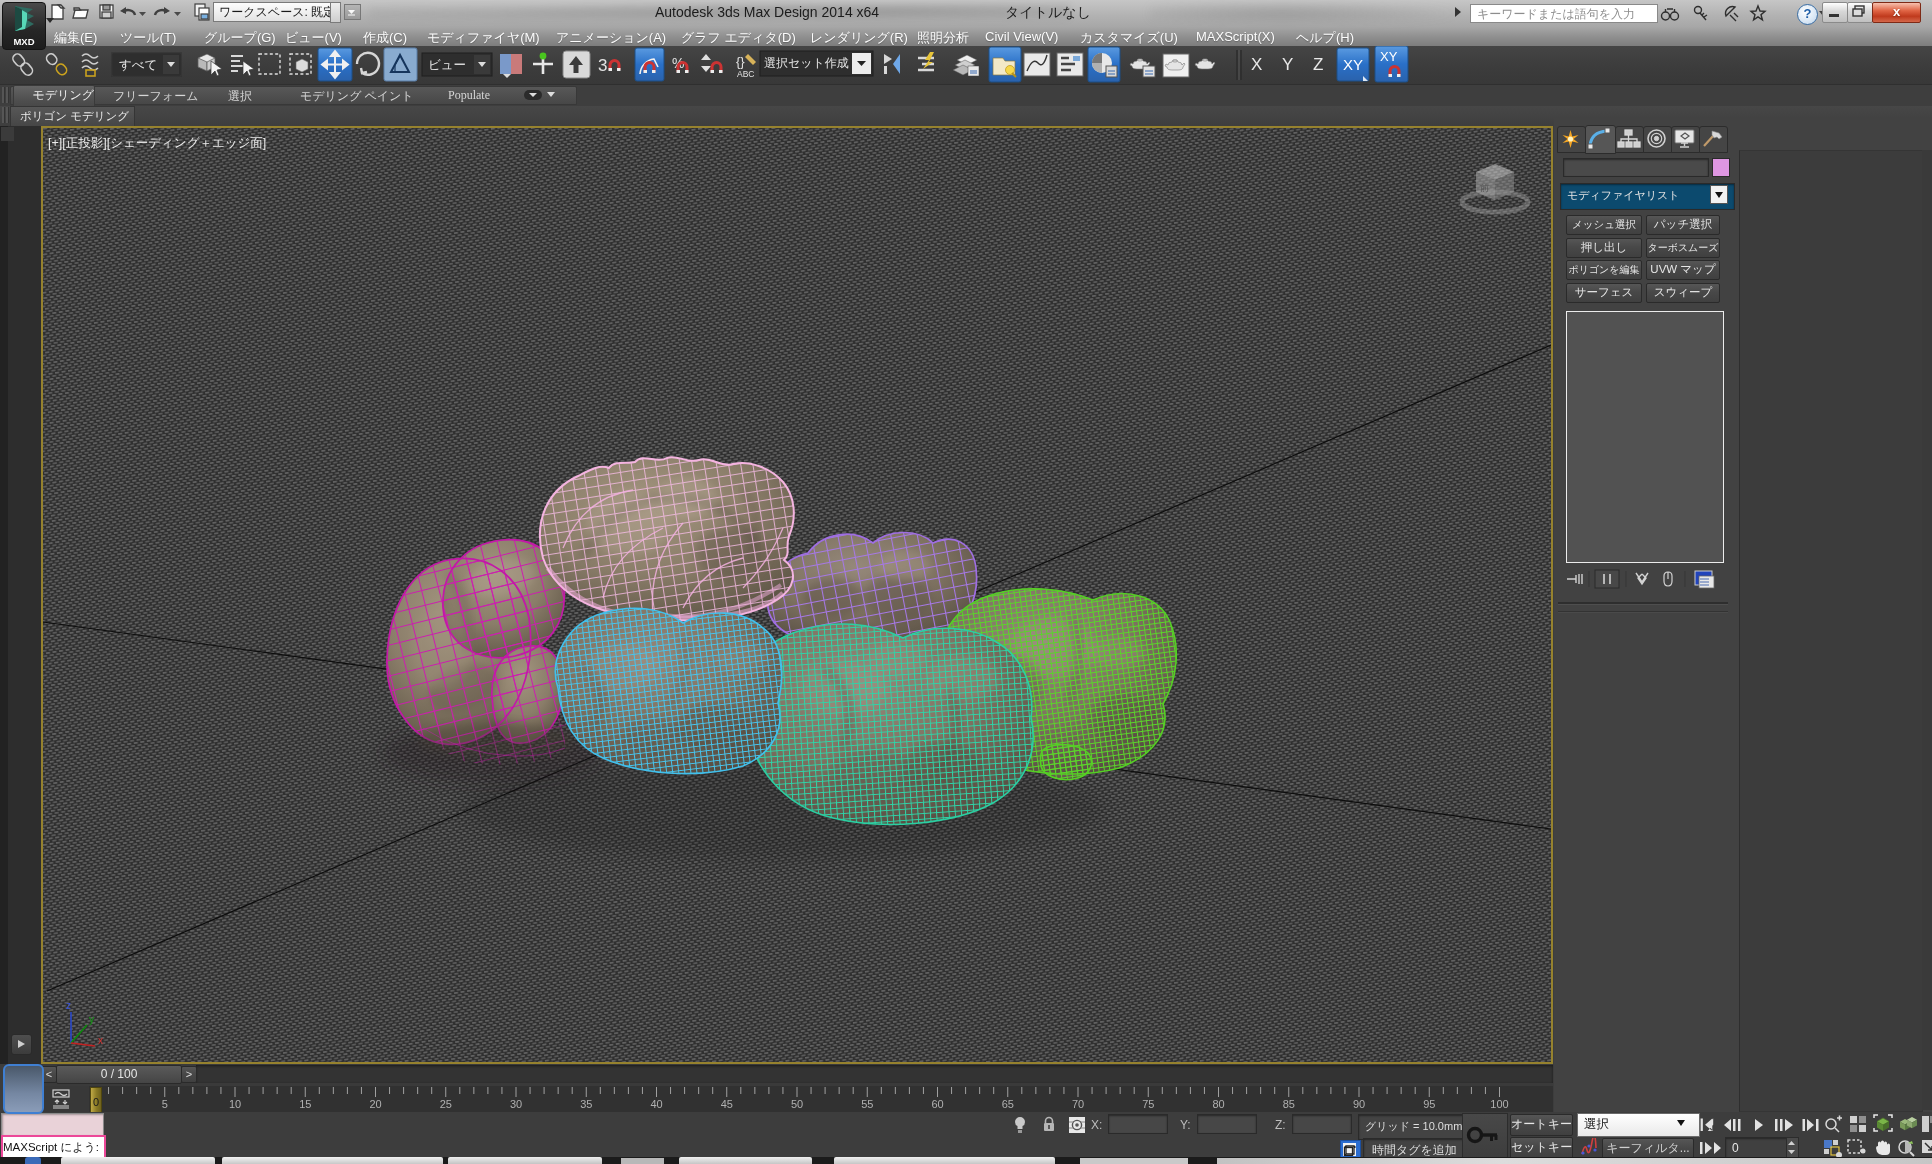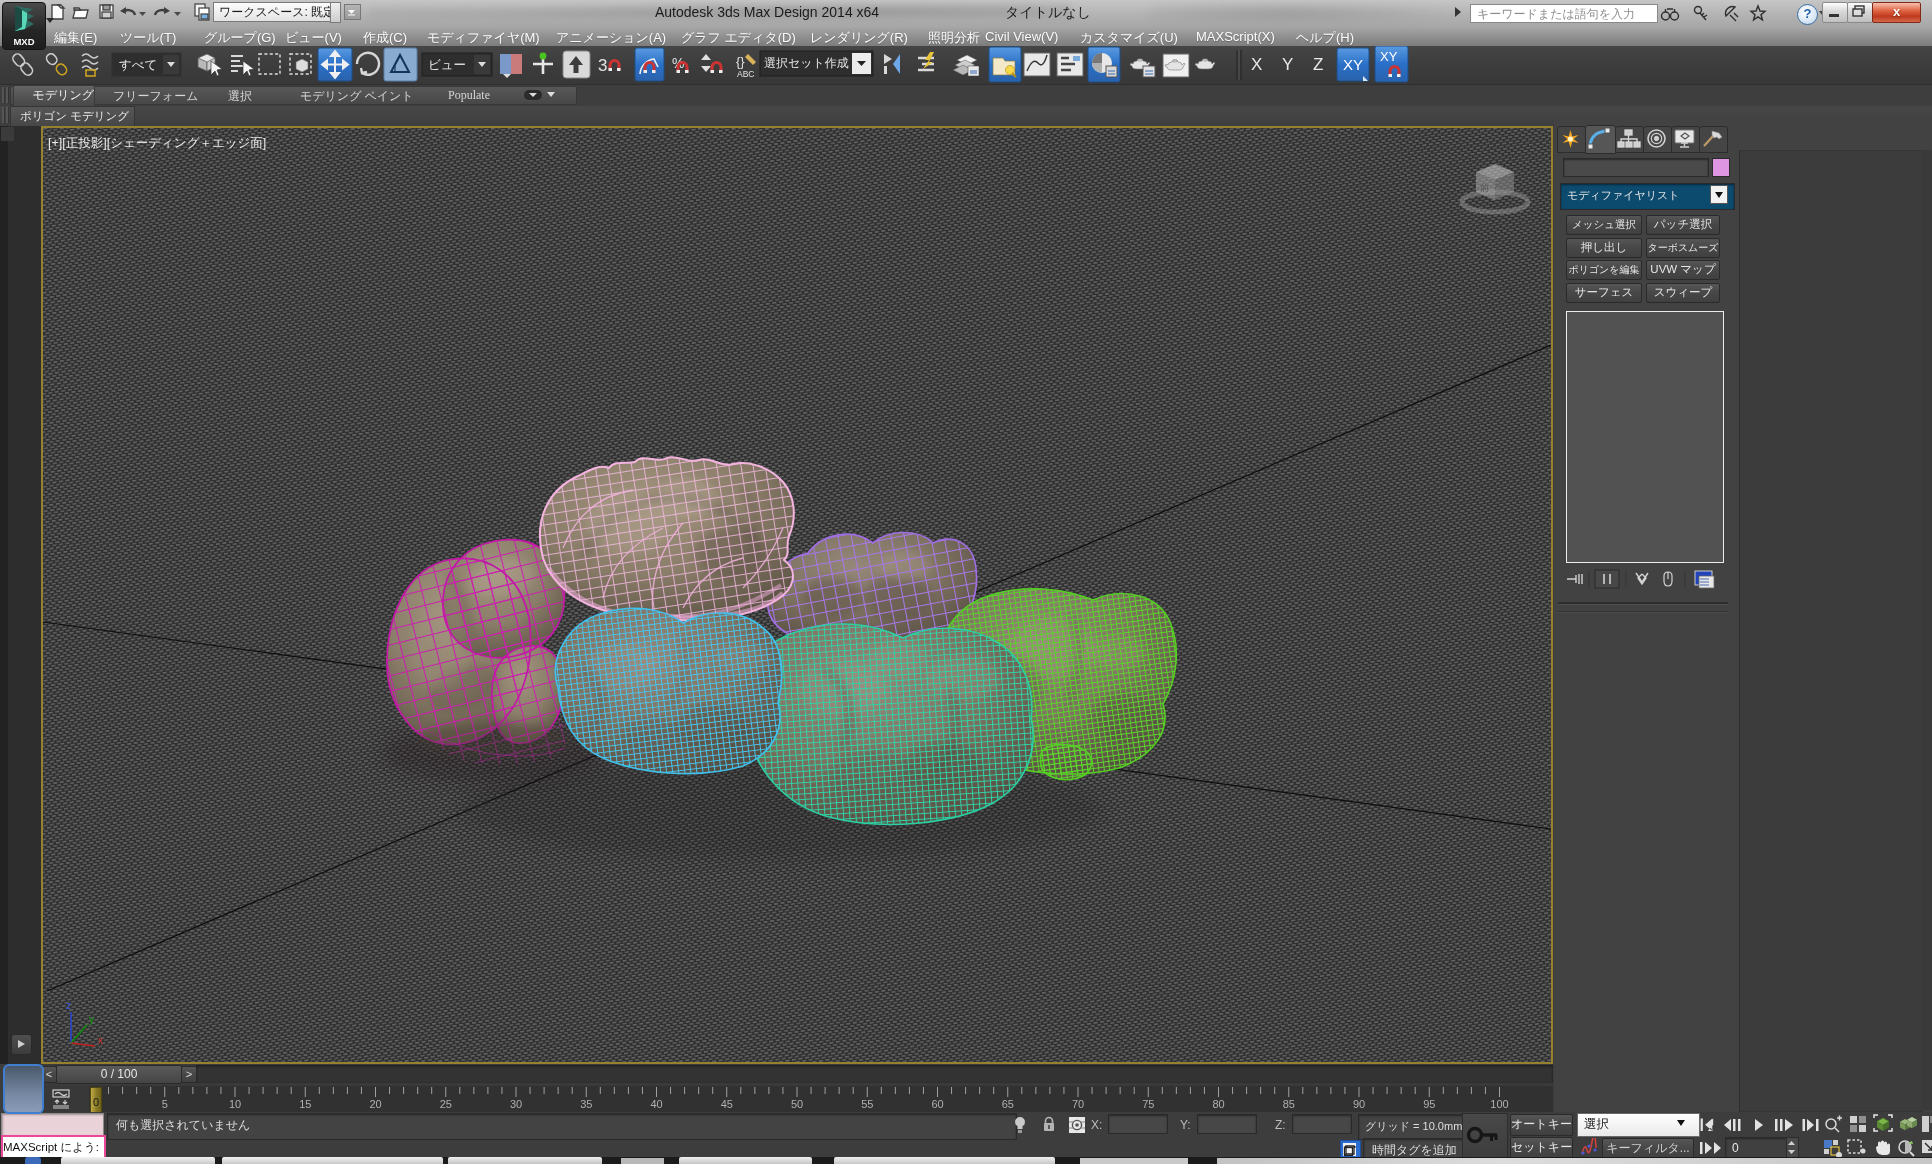--- a/index.html
+++ b/index.html
@@ -95,21 +95,21 @@
 <div class="abs" id="menubar">
  <span class="mi" style="left:54px;">編集(E)</span>
     <span class="mi" style="left:120px;">ツール(T)</span>
     <span class="mi" style="left:196px;margin-left:8px;">グループ(G)</span>
     <span class="mi" style="left:285px;">ビュー(V)</span>
     <span class="mi" style="left:363px;">作成(C)</span>
     <span class="mi" style="left:427px;">モディファイヤ(M)</span>
     <span class="mi" style="left:556px;">アニメーション(A)</span>
     <span class="mi" style="left:681px;">グラフ エディタ(D)</span>
     <span class="mi" style="left:810px;">レンダリング(R)</span>
-    <span class="mi" style="left:917px;margin-left:11px;">照明分析</span>
+    <span class="mi" style="left:917px;">照明分析</span>
     <span class="mi" style="left:985px;">Civil View(V)</span>
     <span class="mi" style="left:1080px;">カスタマイズ(U)</span>
     <span class="mi" style="left:1196px;">MAXScript(X)</span>
     <span class="mi" style="left:1296px;">ヘルプ(H)</span>
 </div>
 <div class="abs" id="toolbar">
 <svg class="abs" style="left:0;top:0" width="1932" height="38" viewBox="0 0 1932 38">
  <defs>
   <g id="magnet">
           <path d="M0 8 V3 a4.5 4.5 0 0 1 9 0 V8" fill="none" stroke="#c33" stroke-width="3"></path>
@@ -677,21 +677,20 @@
           <path d="M5 11 v4 m-2-2 l2-2 2 2 M13 15 v-4 m-2 2 l2 2 2-2"></path>
           <path d="M1 17 h16 m-16 2 h16"></path>
         </g>
       </svg></div>
  <div class="abs" style="left:49px;top:1px;width:10px;height:24px;background:linear-gradient(90deg,#bfa945,#8a7a25 55%,#6f621c);border:1px solid #4f4610;"></div>
  <div class="abs" style="left:50px;top:10px;width:10px;text-align:center;font-size:11px;color:#1a1a1a;">0</div>
 </div>
 <div class="abs" id="statusbar">
  <div class="abs" style="left:1px;top:1px;width:101px;height:21px;background:#e9d2d8;border:1px solid #8a8a8a;box-shadow:inset 1px 1px 2px rgba(0,0,0,.3);"></div>
  <div class="abs" style="left:1px;top:23px;width:101px;height:22px;background:#ffffff;border:2px solid #ec4899;font-size:11.5px;color:#111;padding-top:3px;white-space:nowrap;overflow:hidden;">MAXScript によう:</div>
- <div class="sunk" style="left:107px;top:1px;width:900px;height:22px;font-size:12px;padding:3px 0 0 8px;">何も選択されていません</div>
  <svg class="abs" style="left:1012px;top:3px" width="80" height="20" viewBox="0 0 80 20">
   <g>
         <path d="M8 2 a5 5 0 0 1 5 5 q0 3-2.5 4 l0 3 h-5 l0-3 q-2.5-1-2.5-4 a5 5 0 0 1 5-5" fill="#c9c9c9"></path>
         <rect x="6" y="15" width="4" height="3" fill="#999"></rect>
   <rect x="32" y="8" width="10" height="8" rx="1" fill="#b5b5b5"></rect>
         <path d="M33.5 8 v-2 a3.5 3.5 0 0 1 7 0 v2" fill="none" stroke="#b5b5b5" stroke-width="1.6"></path>
         <rect x="36" y="10" width="2" height="4" fill="#555"></rect>
   <g>
           <rect x="57" y="2" width="16" height="16" fill="#e8e8e8"></rect>
           <circle cx="65" cy="10" r="4.6" fill="none" stroke="#555" stroke-width="1.4"></circle>

